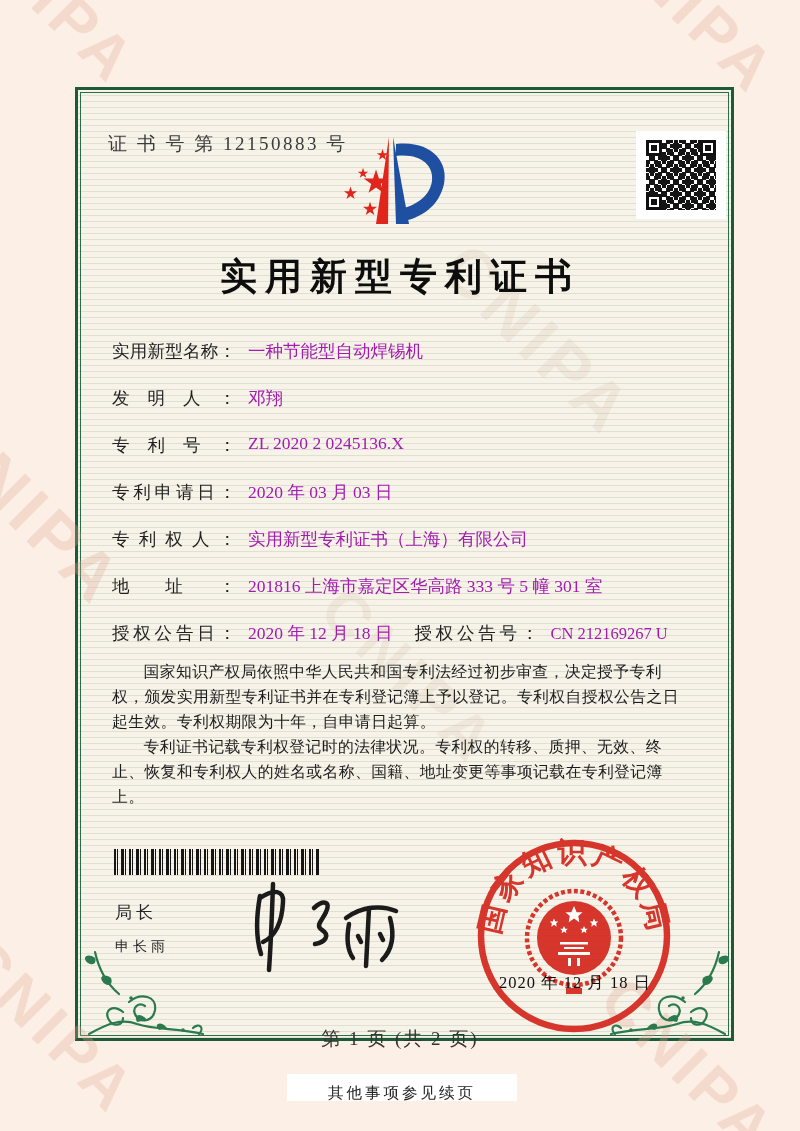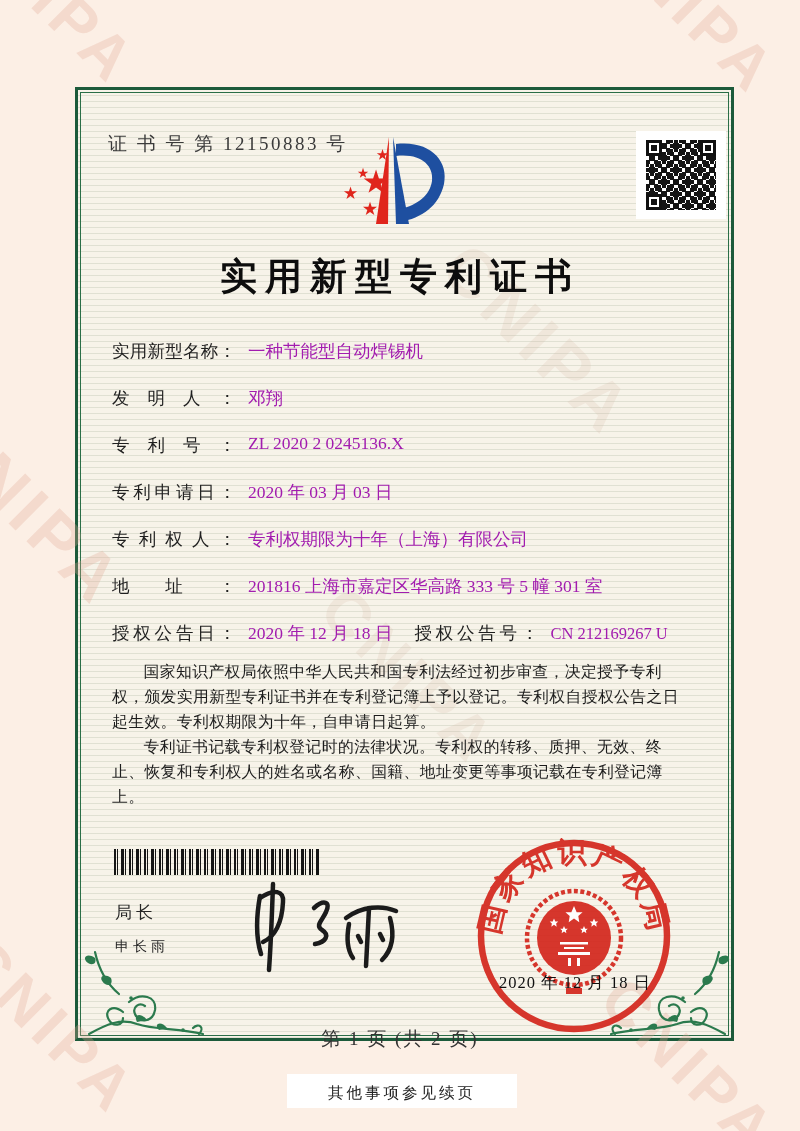--- a/index.html
+++ b/index.html
@@ -82,21 +82,21 @@
     text-align:center; font-size:16.5px; letter-spacing:1px; color:#101010;
   }
   .page-num{
     position:absolute; left:0; right:0; top:1026px; z-index:2;
     text-align:center; font-size:19px; letter-spacing:2px; color:#333;
   }
   .flourish{ position:absolute; z-index:3; }
   .flourish.br{ left:607px; top:950px; }
   .flourish.bl{ left:77px; top:950px; transform:scaleX(-1); }
   .continuation{
-    position:absolute; left:287px; top:1074px; width:230px; height:34px; z-index:2;
+    position:absolute; left:287px; top:1074px; width:230px; height:27px; z-index:2;
     background:#fff; text-align:center; line-height:38px;
     font-size:15.5px; letter-spacing:3px; color:#222;
   }
 </style>
 </head>
 <body>
 
 <div class="page">
 
   <div class="inner"></div>
@@ -147,21 +147,21 @@
     <div class="field-row">
       <span class="field-label">发明人：</span><span class="field-value">邓翔</span>
     </div>
     <div class="field-row">
       <span class="field-label">专利号：</span><span class="field-value">ZL 2020 2 0245136.X</span>
     </div>
     <div class="field-row">
       <span class="field-label">专利申请日：</span><span class="field-value">2020 年 03 月 03 日</span>
     </div>
     <div class="field-row">
-      <span class="field-label">专利权人：</span><span class="field-value">专利权期限为十年（上海）有限公司</span>
+      <span class="field-label">专利权人：</span><span class="field-value">实用新型专利证书（上海）有限公司</span>
     </div>
     <div class="field-row">
       <span class="field-label">地址：</span><span class="field-value">201816 上海市嘉定区华高路 333 号 5 幢 301 室</span>
     </div>
     <div class="field-row">
       <span class="field-label">授权公告日：</span><span class="field-value">2020 年 12 月 18 日</span><span class="field-label grant-gap">授权公告号：</span><span class="field-value" style="font-size:16.5px;">CN 212169267 U</span>
     </div>
   </div>
 
   <div class="paras">

